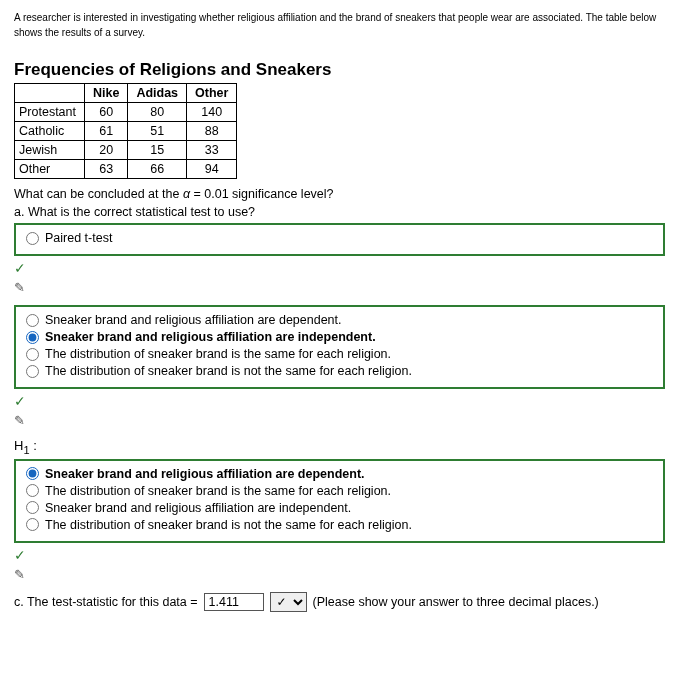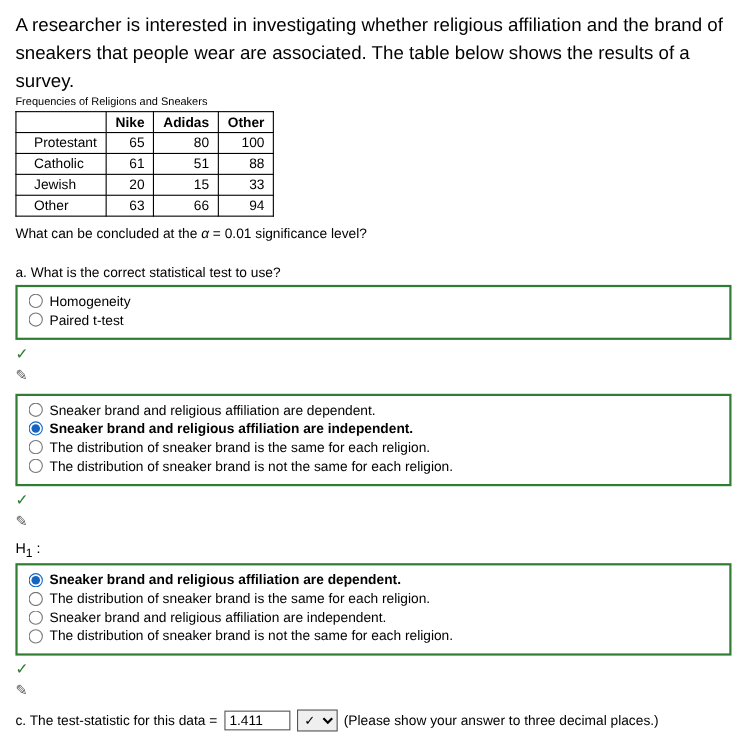--- a/index.html
+++ b/index.html
@@ -5,52 +5,52 @@
     * { box-sizing: border-box; margin: 0; padding: 0; }
     body {
       font-family: Arial, sans-serif;
       font-size: 13px;
       color: #000;
       background: #fff;
       padding: 10px 14px;
       width: 679px;
     }
     .intro-text {
-      font-size: 17px;
+      font-size: 10px;
       line-height: 1.5;
-      margin-bottom: 0;
+      margin-bottom: 20px;
     }
     .table-section {
       margin-bottom: 8px;
     }
     .table-title {
-      font-size: 10px;
-      font-weight: normal;
+      font-size: 17px;
+      font-weight: bold;
       margin-bottom: 3px;
     }
     table.freq-table {
       border-collapse: collapse;
       font-size: 12.5px;
     }
     table.freq-table th, table.freq-table td {
       border: 1px solid #000;
       padding: 2px 8px;
-      text-align: right;
+      text-align: center;
     }
     table.freq-table th {
       background: #fff;
       font-weight: bold;
     }
     table.freq-table td:first-child {
       text-align: left;
-      padding-left: 16px;
+      padding-left: 4px;
     }
     .question-main {
       font-size: 12.5px;
-      margin-bottom: 22px;
+      margin-bottom: 4px;
     }
     .part {
       margin-bottom: 6px;
     }
     .part-label {
       font-size: 12.5px;
       margin-bottom: 4px;
     }
     .answer-box {
       border: 2px solid #2e7d32;
@@ -116,23 +116,23 @@
       <tr>
         <th></th>
         <th>Nike</th>
         <th>Adidas</th>
         <th>Other</th>
       </tr>
     </thead>
     <tbody id="table-body">
     <tr>
     <td>Protestant</td>
-    <td>65</td>
+    <td>60</td>
     <td>80</td>
-    <td>100</td>
+    <td>140</td>
   </tr>
         <tr>
     <td>Catholic</td>
     <td>61</td>
     <td>51</td>
     <td>88</td>
   </tr>
         <tr>
     <td>Jewish</td>
     <td>20</td>
@@ -149,24 +149,20 @@
   </table>
 </div>
 
 <p class="question-main">
   What can be concluded at the <span style="font-style:italic;">α</span> = 0.01 significance level?
 </p>
 
 <div class="part">
   <div class="part-label">a. What is the correct statistical test to use?</div>
   <div class="answer-box" id="part-a-options">
-  <div class="radio-option">
-        <input type="radio" name="part-a" style="">
-        <span>Homogeneity</span>
-      </div>
       <div class="radio-option">
         <input type="radio" name="part-a" style="">
         <span>Paired t-test</span>
       </div>
     </div>
   <div class="correct-icon">✓</div>
   <span class="pencil-icon">✎</span>
 </div>
 
 <div class="part">

